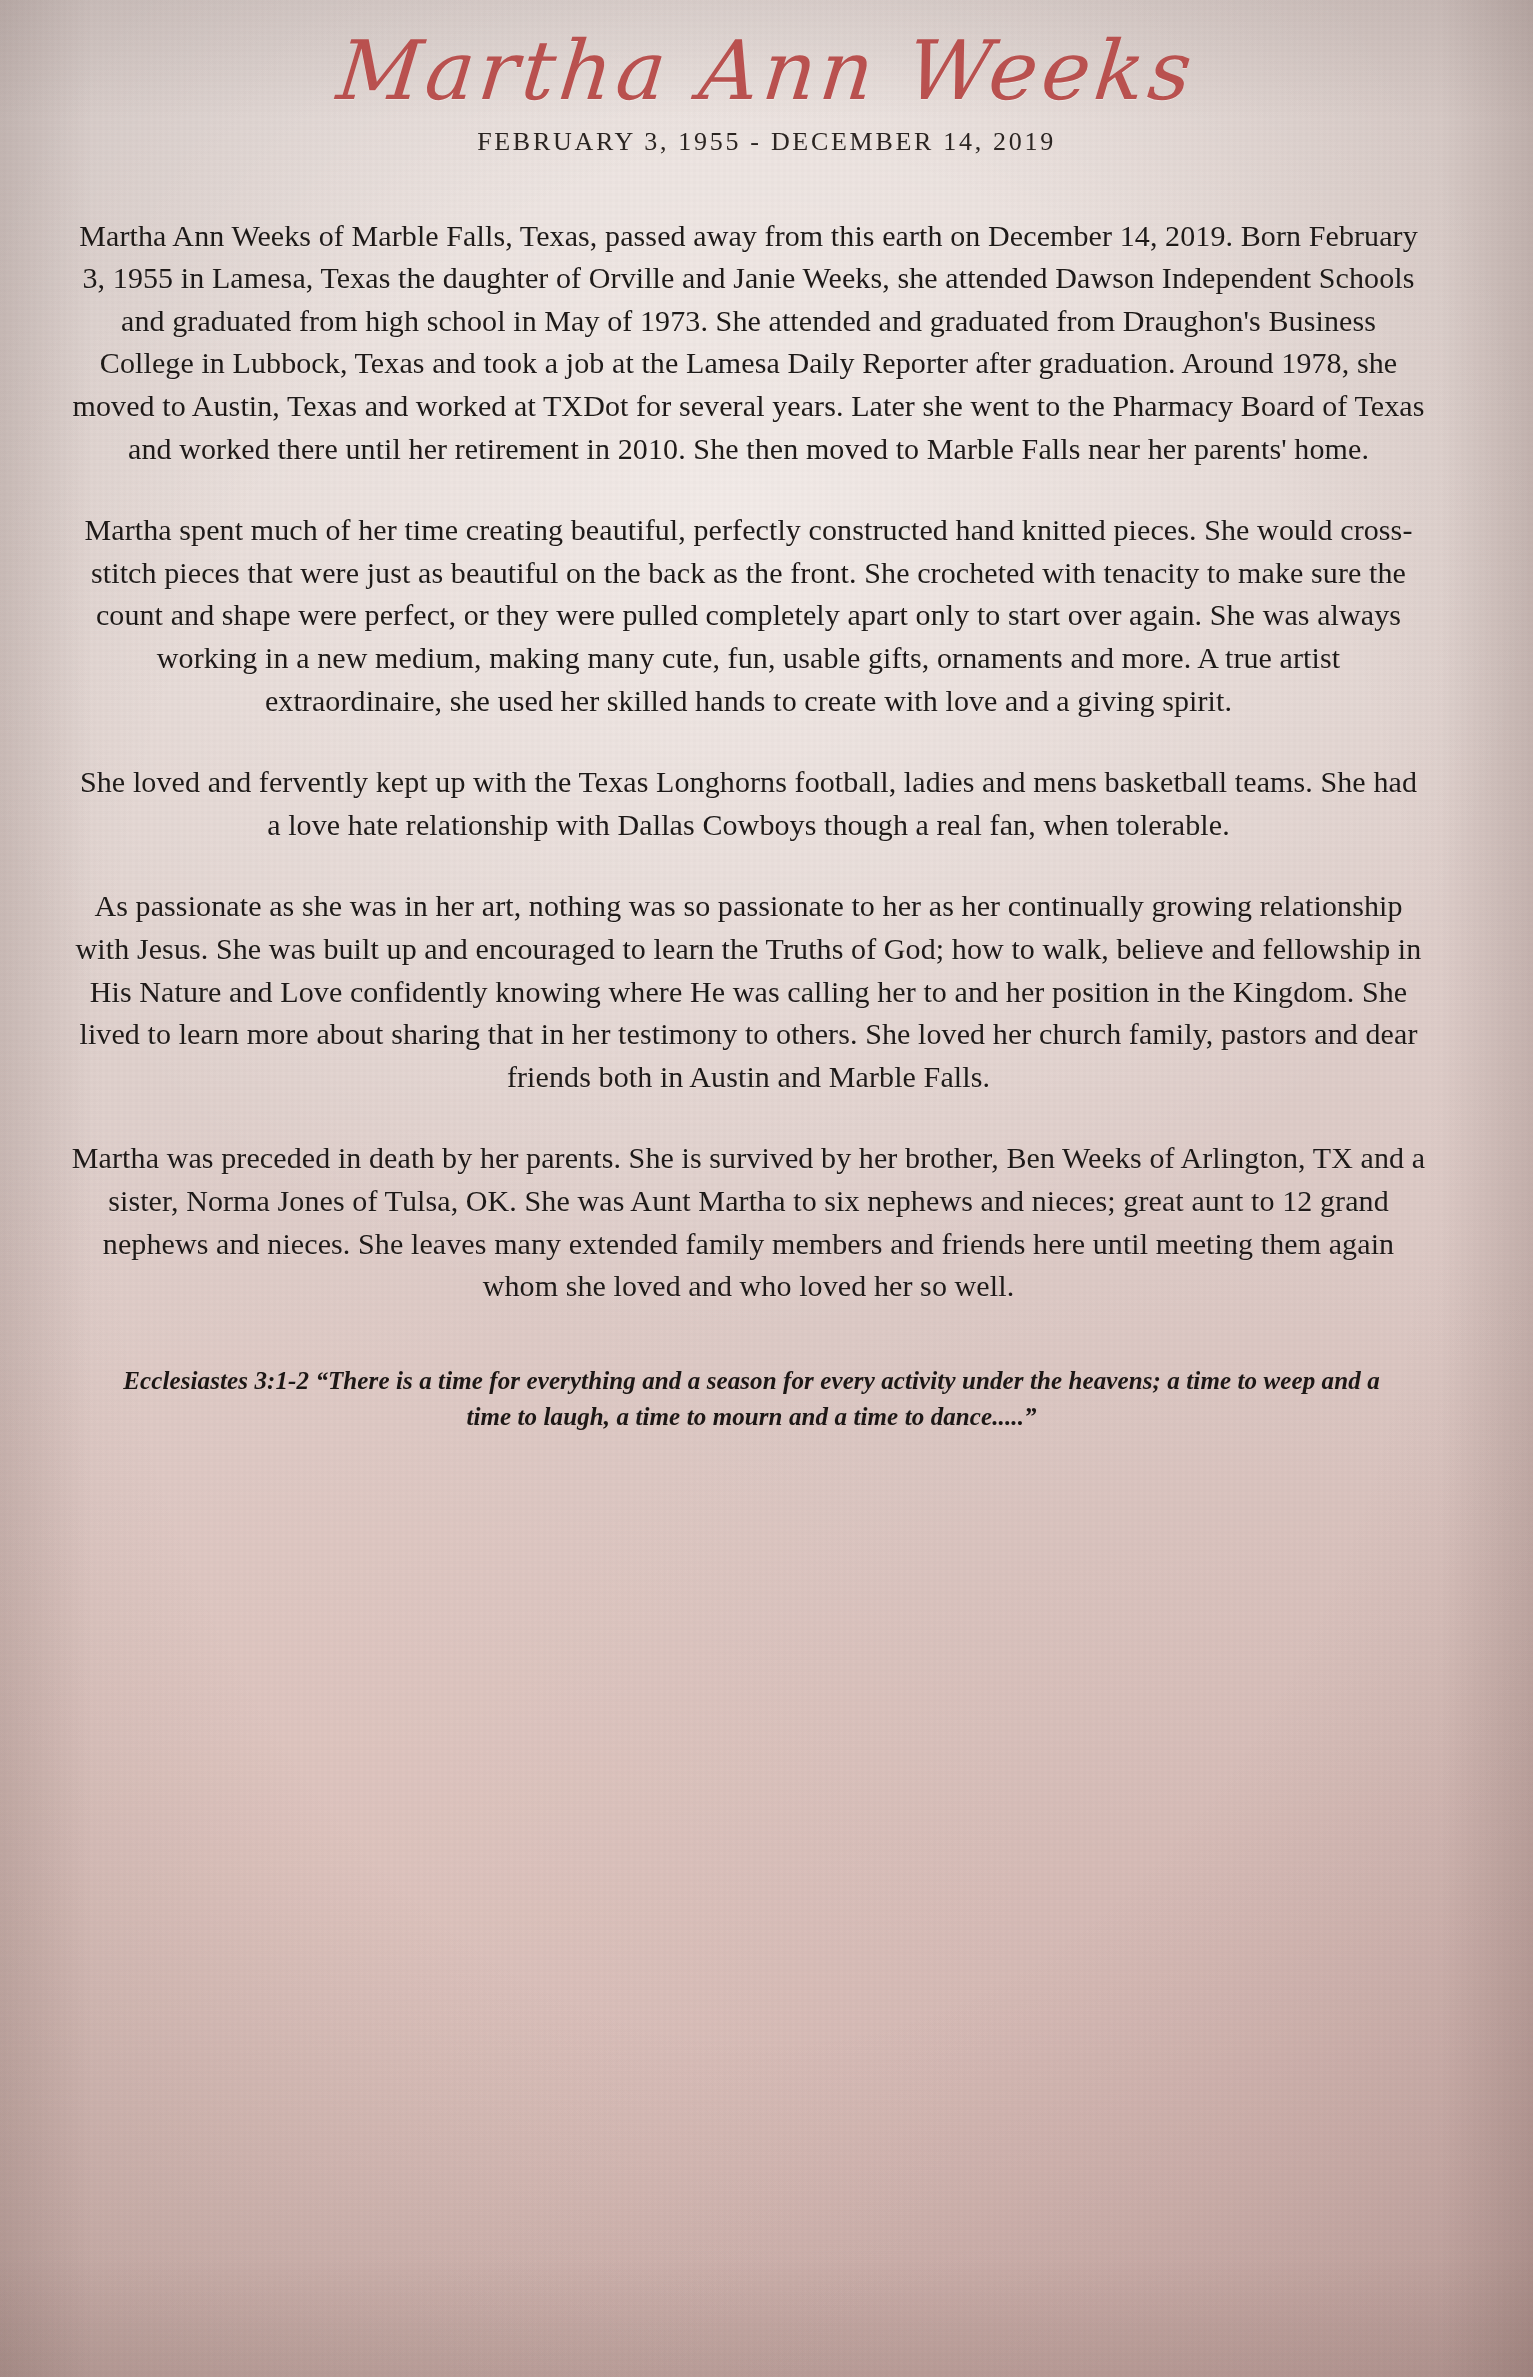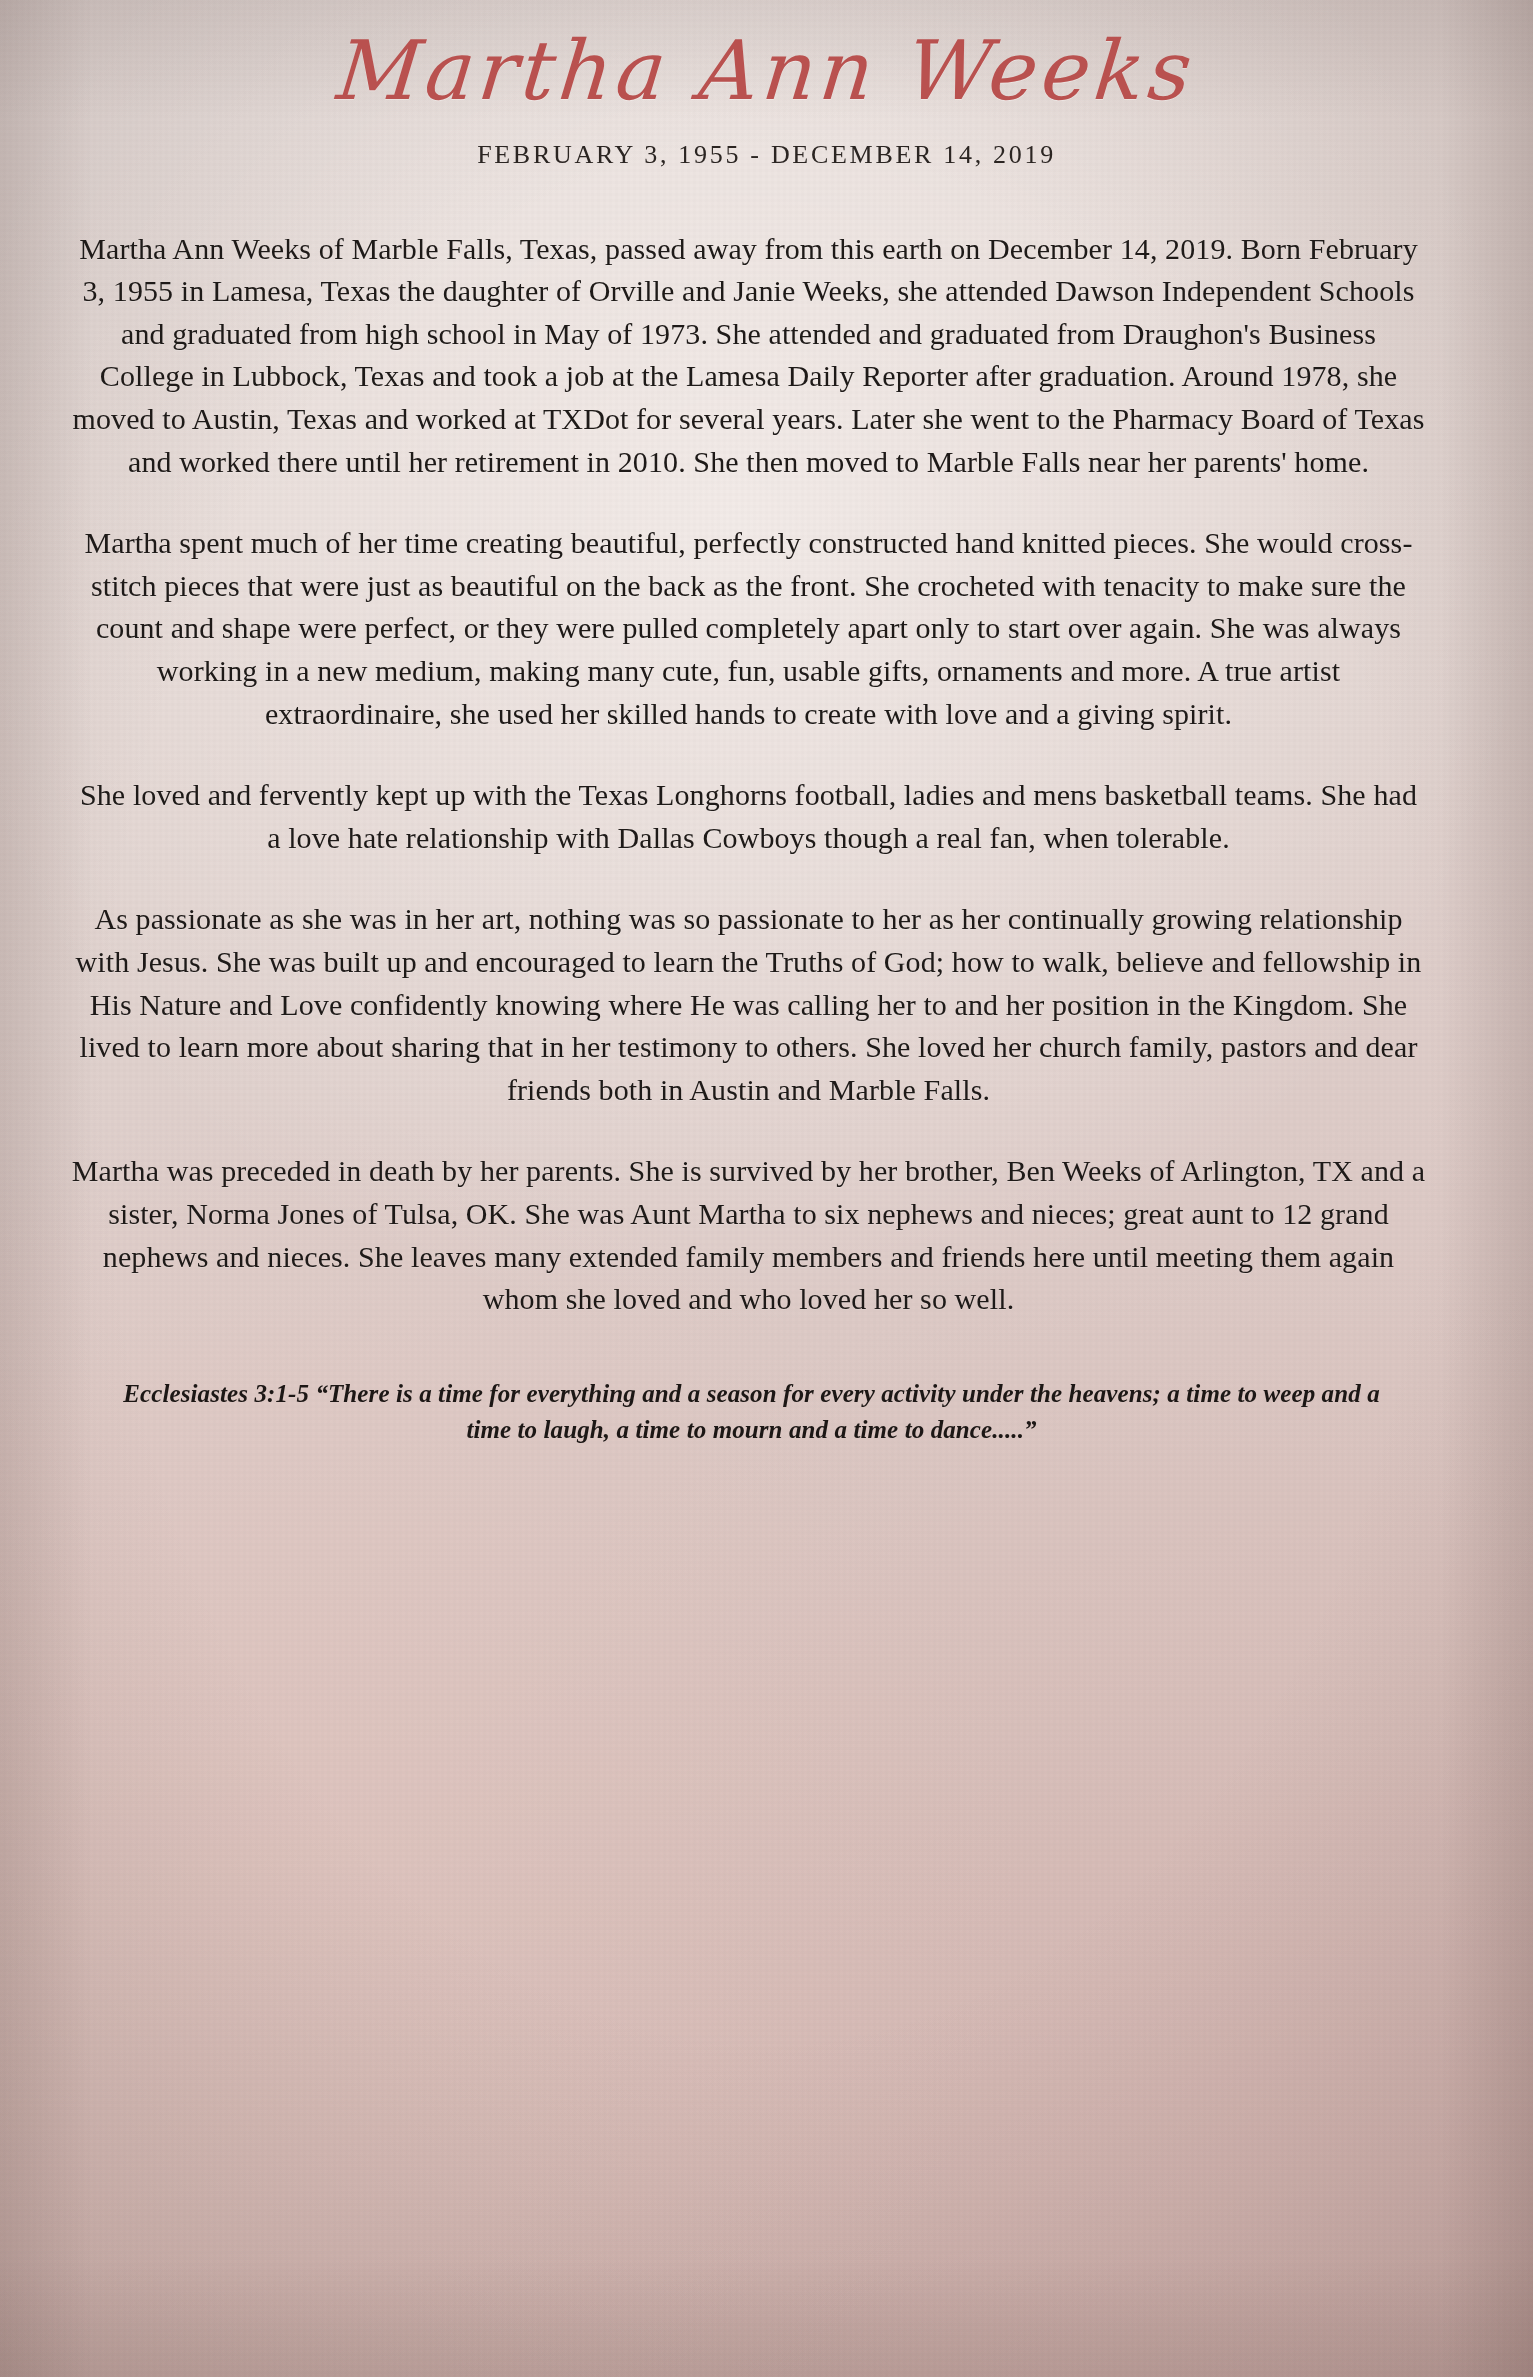--- a/index.html
+++ b/index.html
@@ -68,21 +68,21 @@
     font-size: 82px;
     line-height: 1.02;
     letter-spacing: 4.2px;
     color: #b9514f;
     text-shadow: 0 0.6px 0.6px rgba(255,255,255,0.35);
     transform: skewX(-6deg);
     margin: 0;
     padding: 0 72px;
   }
   .dates {
-    margin-top: 27px;
+    margin-top: 14px;
     font-family: "Liberation Serif", serif;
     font-size: 26px;
     letter-spacing: 2.7px;
     color: #2b2522;
     text-transform: uppercase;
     font-variant: small-caps;
   }
 
   
   .obituary {
@@ -127,19 +127,19 @@
     </div>
 
     <div class="obituary">
       <p>Martha Ann Weeks of Marble Falls, Texas, passed away from this earth on December 14, 2019. Born February 3, 1955 in Lamesa, Texas the daughter of Orville and Janie Weeks, she attended Dawson Independent Schools and graduated from high school in May of 1973. She attended and graduated from Draughon's Business College in Lubbock, Texas and took a job at the Lamesa Daily Reporter after graduation. Around 1978, she moved to Austin, Texas and worked at TXDot for several years. Later she went to the Pharmacy Board of Texas and worked there until her retirement in 2010. She then moved to Marble Falls near her parents' home.</p>
       <p>Martha spent much of her time creating beautiful, perfectly constructed hand knitted pieces. She would cross-stitch pieces that were just as beautiful on the back as the front. She crocheted with tenacity to make sure the count and shape were perfect, or they were pulled completely apart only to start over again. She was always working in a new medium, making many cute, fun, usable gifts, ornaments and more. A true artist extraordinaire, she used her skilled hands to create with love and a giving spirit.</p>
       <p>She loved and fervently kept up with the Texas Longhorns football, ladies and mens basketball teams. She had a love hate relationship with Dallas Cowboys though a real fan, when tolerable.</p>
       <p>As passionate as she was in her art, nothing was so passionate to her as her continually growing relationship with Jesus. She was built up and encouraged to learn the Truths of God; how to walk, believe and fellowship in His Nature and Love confidently knowing where He was calling her to and her position in the Kingdom. She lived to learn more about sharing that in her testimony to others. She loved her church family, pastors and dear friends both in Austin and Marble Falls.</p>
       <p>Martha was preceded in death by her parents. She is survived by her brother, Ben Weeks of Arlington, TX and a sister, Norma Jones of Tulsa, OK. She was Aunt Martha to six nephews and nieces; great aunt to 12 grand nephews and nieces. She leaves many extended family members and friends here until meeting them again whom she loved and who loved her so well.</p>
     </div>
 
-    <div class="scripture">Ecclesiastes 3:1-5 “There is a time for everything and a season for every activity under the heavens; a time to weep and a time to laugh, a time to mourn and a time to dance.....”</div>
+    <div class="scripture">Ecclesiastes 3:1-2 “There is a time for everything and a season for every activity under the heavens; a time to weep and a time to laugh, a time to mourn and a time to dance.....”</div>
 
   </div>
 
   <div class="vignette"></div>
 </div>
 
 
 </body></html>

